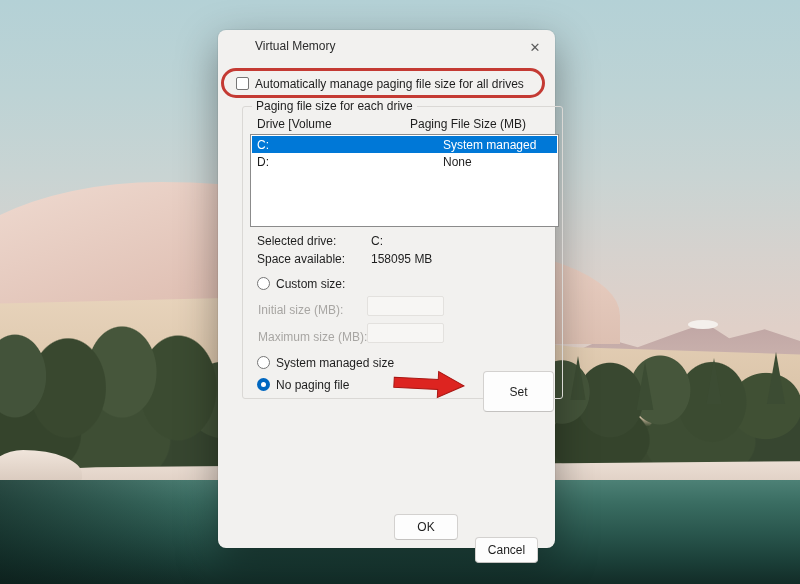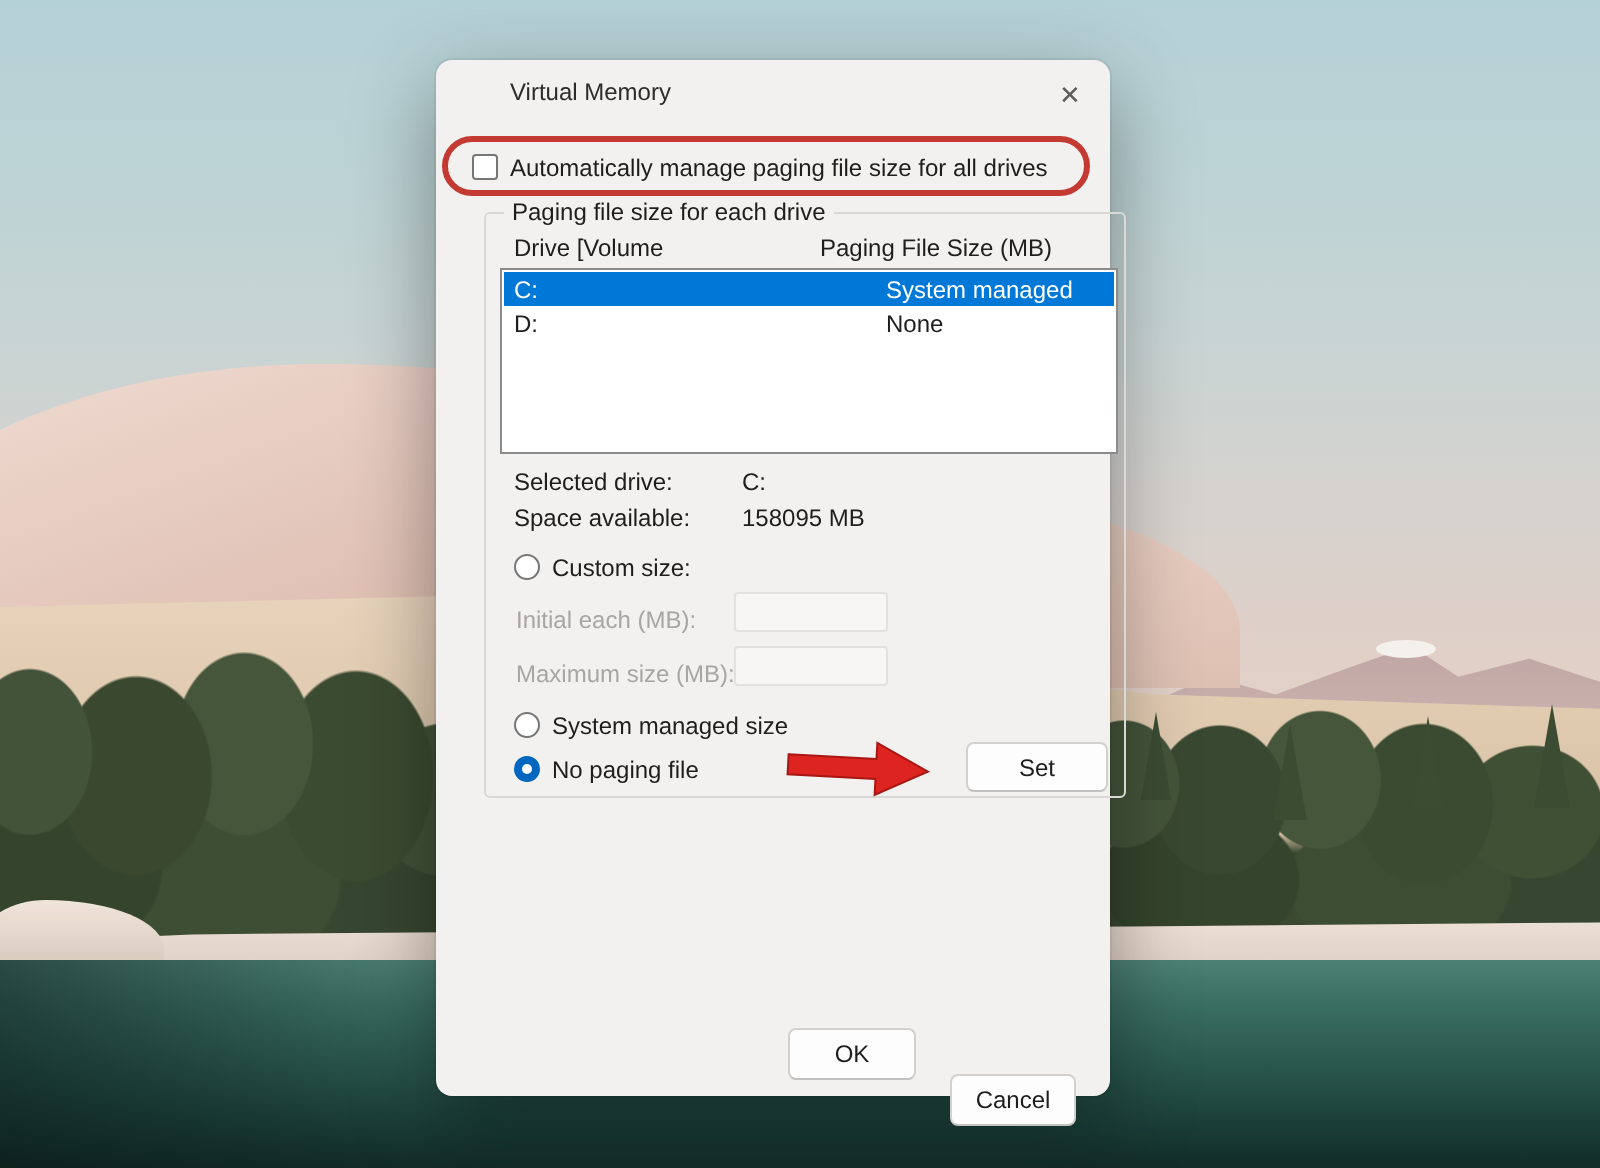--- a/index.html
+++ b/index.html
@@ -102,21 +102,21 @@
   .lbl-init { left:15px; top:196px; color:#a8a6a3; }
   .inp-init { left:124px; top:189px; width:77px; height:20px; background:#f7f6f4; border:1px solid #e3e1de; border-radius:2px; }
   .lbl-max  { left:15px; top:223px; color:#a8a6a3; }
   .inp-max  { left:124px; top:216px; width:77px; height:20px; background:#f7f6f4; border:1px solid #e3e1de; border-radius:2px; }
   .rad-sys { left:14px; top:249px; } .lbl-sys { left:33px; top:249px; }
   .rad-nop { left:14px; top:271px; } .lbl-nop { left:33px; top:271px; }
 
   .btn { background:#fdfdfd; border:1px solid #d3d1cf; border-bottom-color:#c4c2c0;
     border-radius:4px; display:flex; align-items:center; justify-content:center;
     font-size:12px; color:#1e1e1e; cursor:default; }
-  .btn-set { left:240px; top:264px; width:71px; height:25px; }
+  .btn-set { left:240px; top:264px; width:71px; height:41px; }
   .arrow-wrap { left:174px; top:337px; width:74px; height:34px; pointer-events:none; }
 
   .t-row .tl { position:absolute; left:14px; }
   .t-row .tv { position:absolute; left:124px; }
   .tr0 { top:17px; } .tr1 { top:40px; } .tr2 { top:63px; }
   .t-row { position:absolute; left:0; top:0; width:100%; height:0; }
 
   .btn-ok     { left:176px; top:484px; width:64px; height:26px; }
   .btn-cancel { left:257px; top:484px; width:63px; height:26px;margin-top:23px; }
 </style>
@@ -169,21 +169,21 @@
     </div>
 
     <div class="lbl-seld">Selected drive:</div>
     <div class="val-seld">C:</div>
     <div class="lbl-space">Space available:</div>
     <div class="val-space">158095 MB</div>
 
     <div class="radio rad-custom"></div>
     <div class="lbl-custom">Custom size:</div>
 
-    <div class="lbl-init">Initial each (MB):</div>
+    <div class="lbl-init">Initial size (MB):</div>
     <div class="inp-init"></div>
     <div class="lbl-max">Maximum size (MB):</div>
     <div class="inp-max"></div>
 
     <div class="radio rad-sys"></div>
     <div class="lbl-sys">System managed size</div>
 
     <div class="radio checked rad-nop"></div>
     <div class="lbl-nop">No paging file</div>
 

